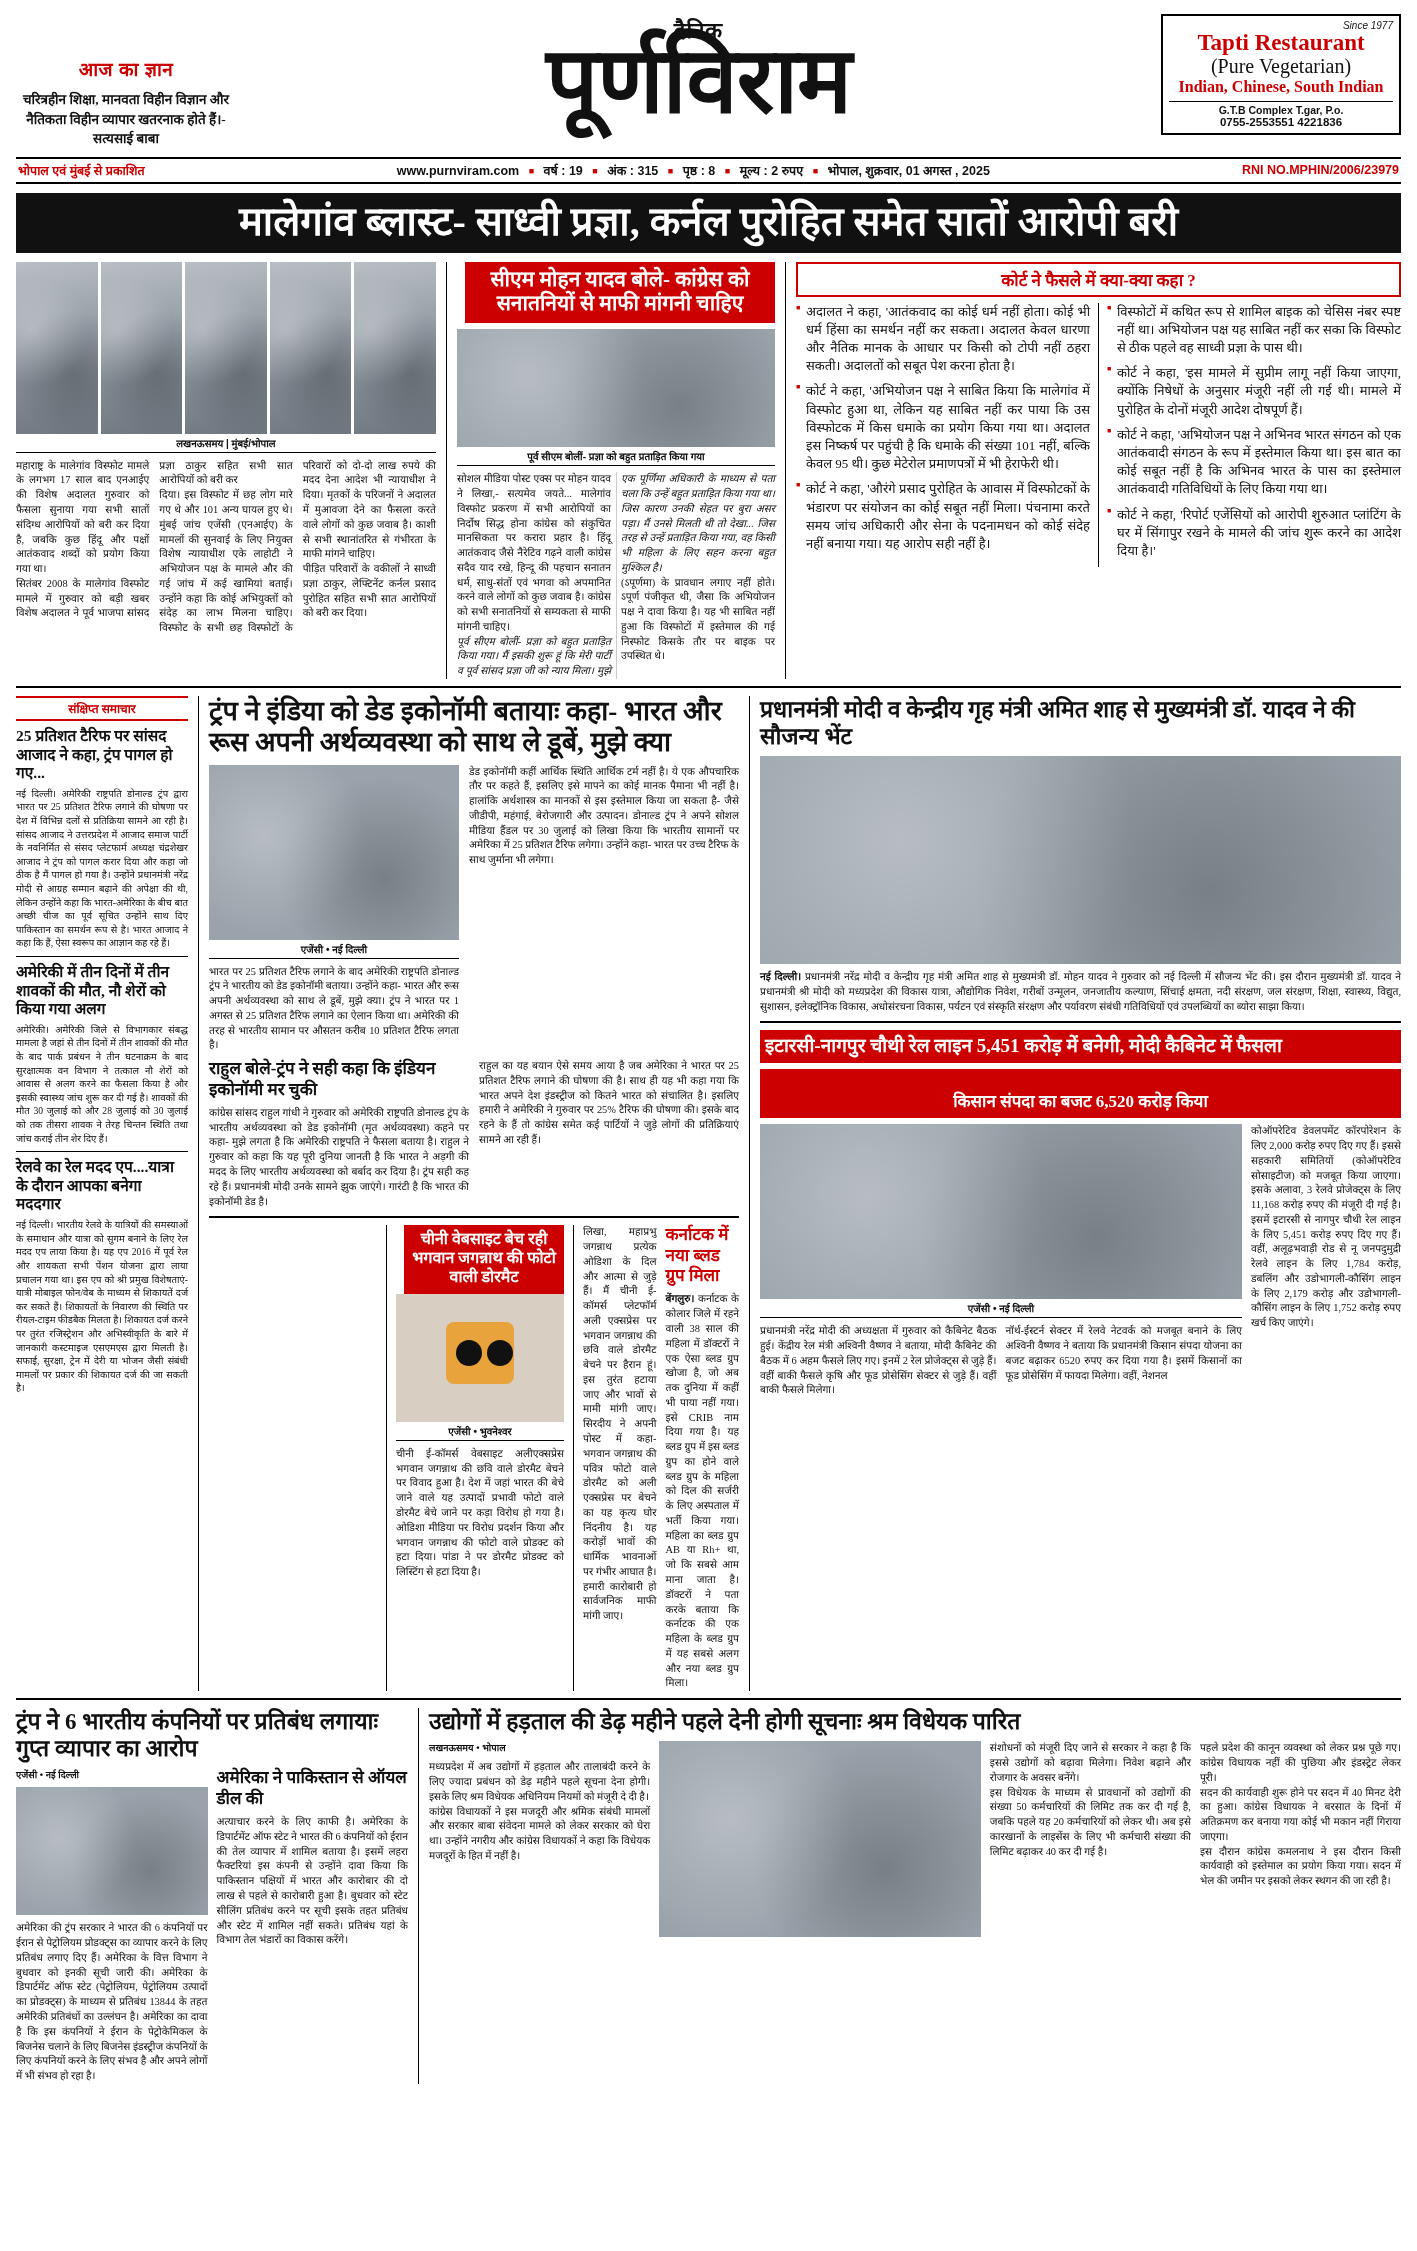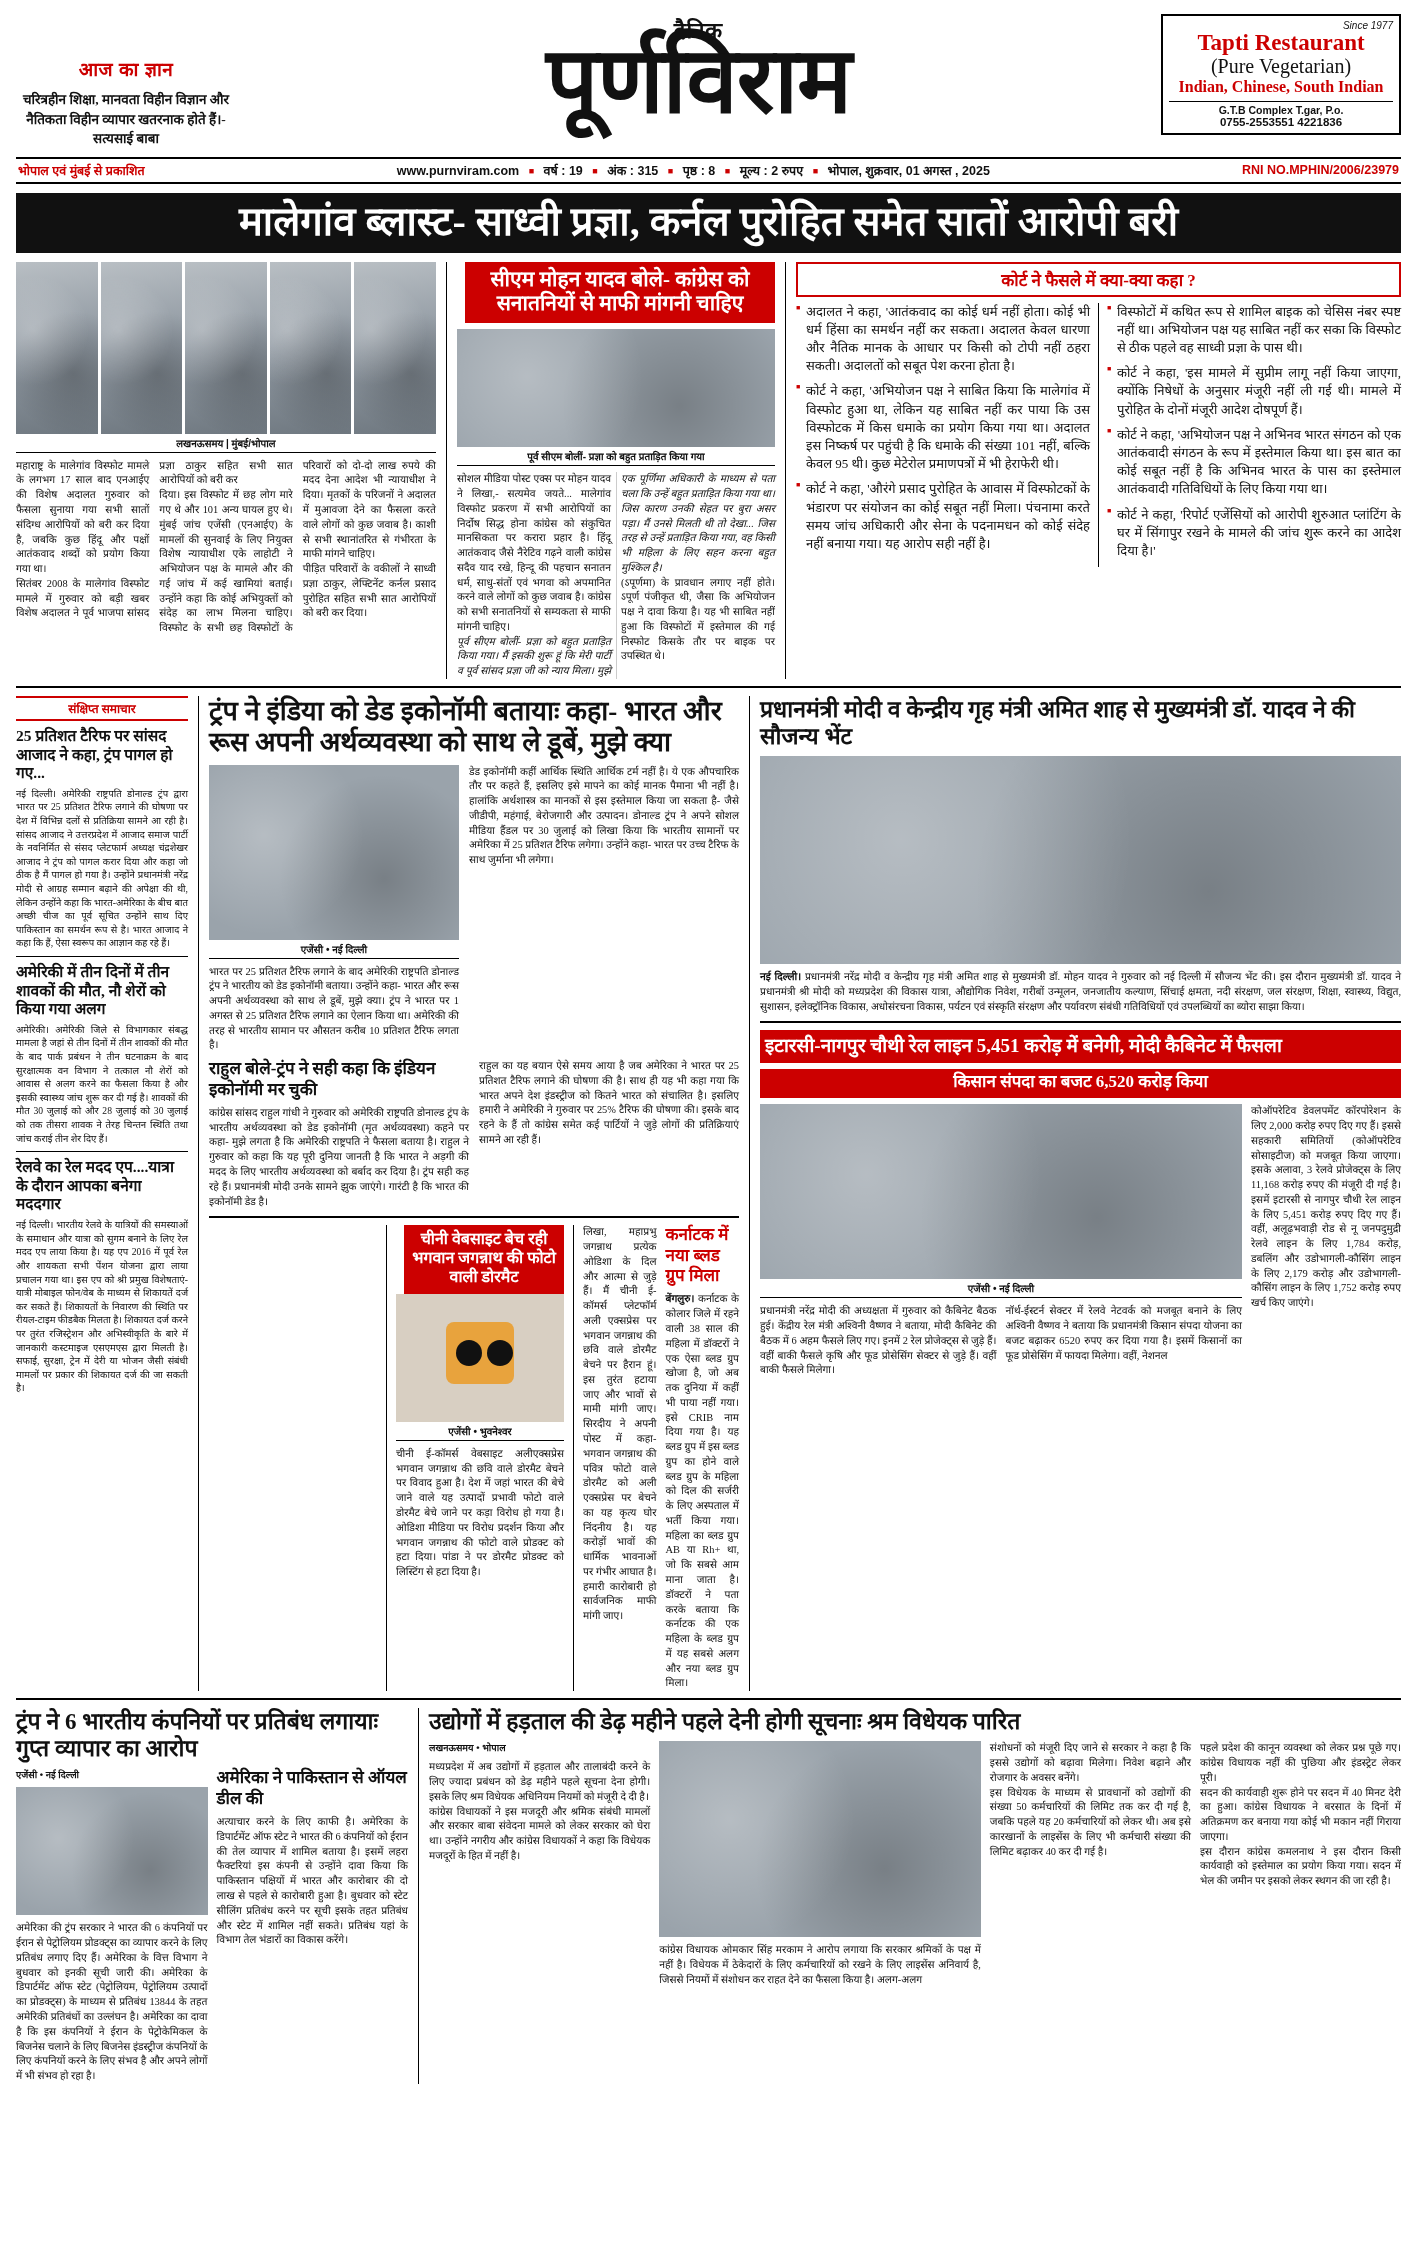--- a/index.html
+++ b/index.html
@@ -119,21 +119,21 @@
   .story-hd-mid { font-family: "Liberation Serif", serif; font-weight: bold; font-size: 23px; line-height: 1.18; }
   .story-hd-sm  { font-family: "Liberation Serif", serif; font-weight: bold; font-size: 17px; line-height: 1.2; }
   .story-hd-red { color: #c00; }
 
   .trump-photo { height: 175px; }
   .modi-photo { height: 208px; }
   .train-photo { height: 175px; }
 
   .kisan-band {
     background: #c00; color: #fff; text-align: center; font-weight: bold;
-    font-family: "Liberation Serif", serif; font-size: 17px; padding: 0 6px 6px;
+    font-family: "Liberation Serif", serif; font-size: 17px; padding: 20px 6px 6px;
   }
 
   .rail-hd-box { background: #c00; color: #fff; font-family: "Liberation Serif", serif;
     font-weight: bold; font-size: 19px; padding: 5px; line-height: 1.2; }
 
   .jagan-photo { height: 128px; background: #d8cfc2; position: relative; overflow: hidden; }
   .jagan-photo .eye { position: absolute; top: 46px; width: 26px; height: 26px; border-radius: 50%; background: #111; }
   .jagan-photo .eye.l { left: 36%; }
   .jagan-photo .eye.r { left: 54%; }
   .jagan-photo .face { position: absolute; left: 30%; top: 28px; width: 40%; height: 62px; background: #e8a33d; border-radius: 8px; }
@@ -396,21 +396,20 @@
       <div style="display:grid;grid-template-columns:1.1fr 1.6fr 1fr 1fr;gap:9px">
         <div>
           <div class="tag-loc">लखनऊसमय   •   भोपाल</div>
           <div class="spacer6"></div>
           <p class="body-txt" style="white-space:pre-line">मध्यप्रदेश में अब उद्योगों में हड़ताल और तालाबंदी करने के लिए ज्यादा प्रबंधन को डेढ़ महीने पहले सूचना देना होगी। इसके लिए श्रम विधेयक अधिनियम नियमों को मंजूरी दे दी है।
 कांग्रेस विधायकों ने इस मजदूरी और श्रमिक संबंधी मामलों और सरकार बाबा संवेदना मामले को लेकर सरकार को घेरा था। उन्होंने नगरीय और कांग्रेस विधायकों ने कहा कि विधेयक मजदूरों के हित में नहीं है।</p>
         </div>
         <div>
           <div class="ph bhopal-photo"></div>
           <div class="spacer6"></div>
-          <p class="body-txt">कांग्रेस विधायक ओमकार सिंह मरकाम ने आरोप लगाया कि सरकार श्रमिकों के पक्ष में नहीं है। विधेयक में ठेकेदारों के लिए कर्मचारियों को रखने के लिए लाइसेंस अनिवार्य है, जिससे नियमों में संशोधन कर राहत देने का फैसला किया है। अलग-अलग</p>
         </div>
         <div>
           <p class="body-txt" style="white-space:pre-line">संशोधनों को मंजूरी दिए जाने से सरकार ने कहा है कि इससे उद्योगों को बढ़ावा मिलेगा। निवेश बढ़ाने और रोजगार के अवसर बनेंगे।
 इस विधेयक के माध्यम से प्रावधानों को उद्योगों की संख्या 50 कर्मचारियों की लिमिट तक कर दी गई है, जबकि पहले यह 20 कर्मचारियों को लेकर थी। अब इसे कारखानों के लाइसेंस के लिए भी कर्मचारी संख्या की लिमिट बढ़ाकर 40 कर दी गई है।</p>
         </div>
         <div>
           <p class="body-txt" style="white-space:pre-line">पहले प्रदेश की कानून व्यवस्था को लेकर प्रश्न पूछे गए। कांग्रेस विधायक नहीं की पुछिया और इंडस्ट्रेट लेकर पूरी।
 सदन की कार्यवाही शुरू होने पर सदन में 40 मिनट देरी का हुआ। कांग्रेस विधायक ने बरसात के दिनों में अतिक्रमण कर बनाया गया कोई भी मकान नहीं गिराया जाएगा।
 इस दौरान कांग्रेस कमलनाथ ने इस दौरान किसी कार्यवाही को इस्तेमाल का प्रयोग किया गया। सदन में भेल की जमीन पर इसको लेकर स्थगन की जा रही है।</p>
         </div>

